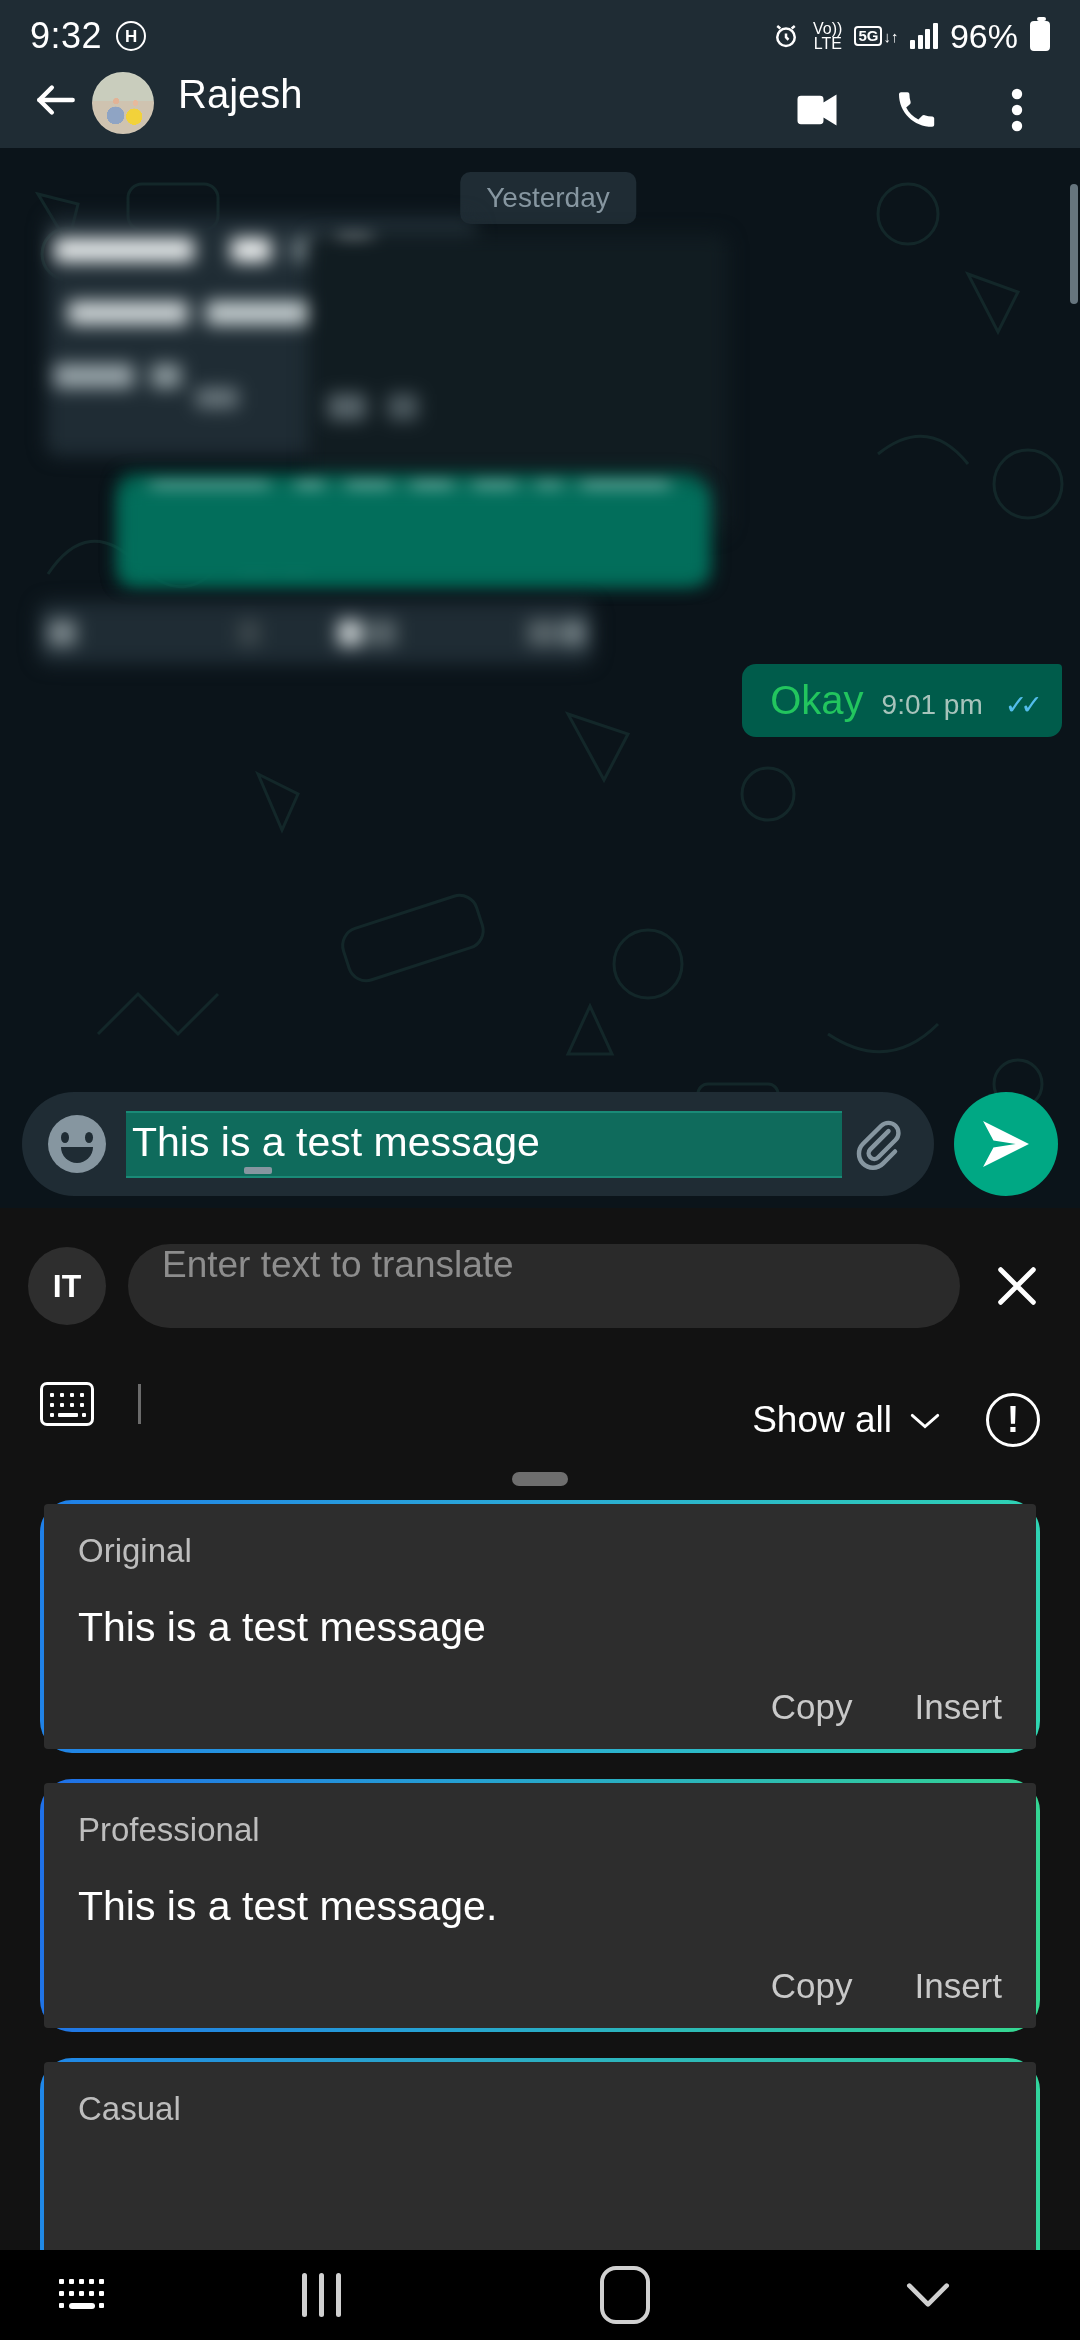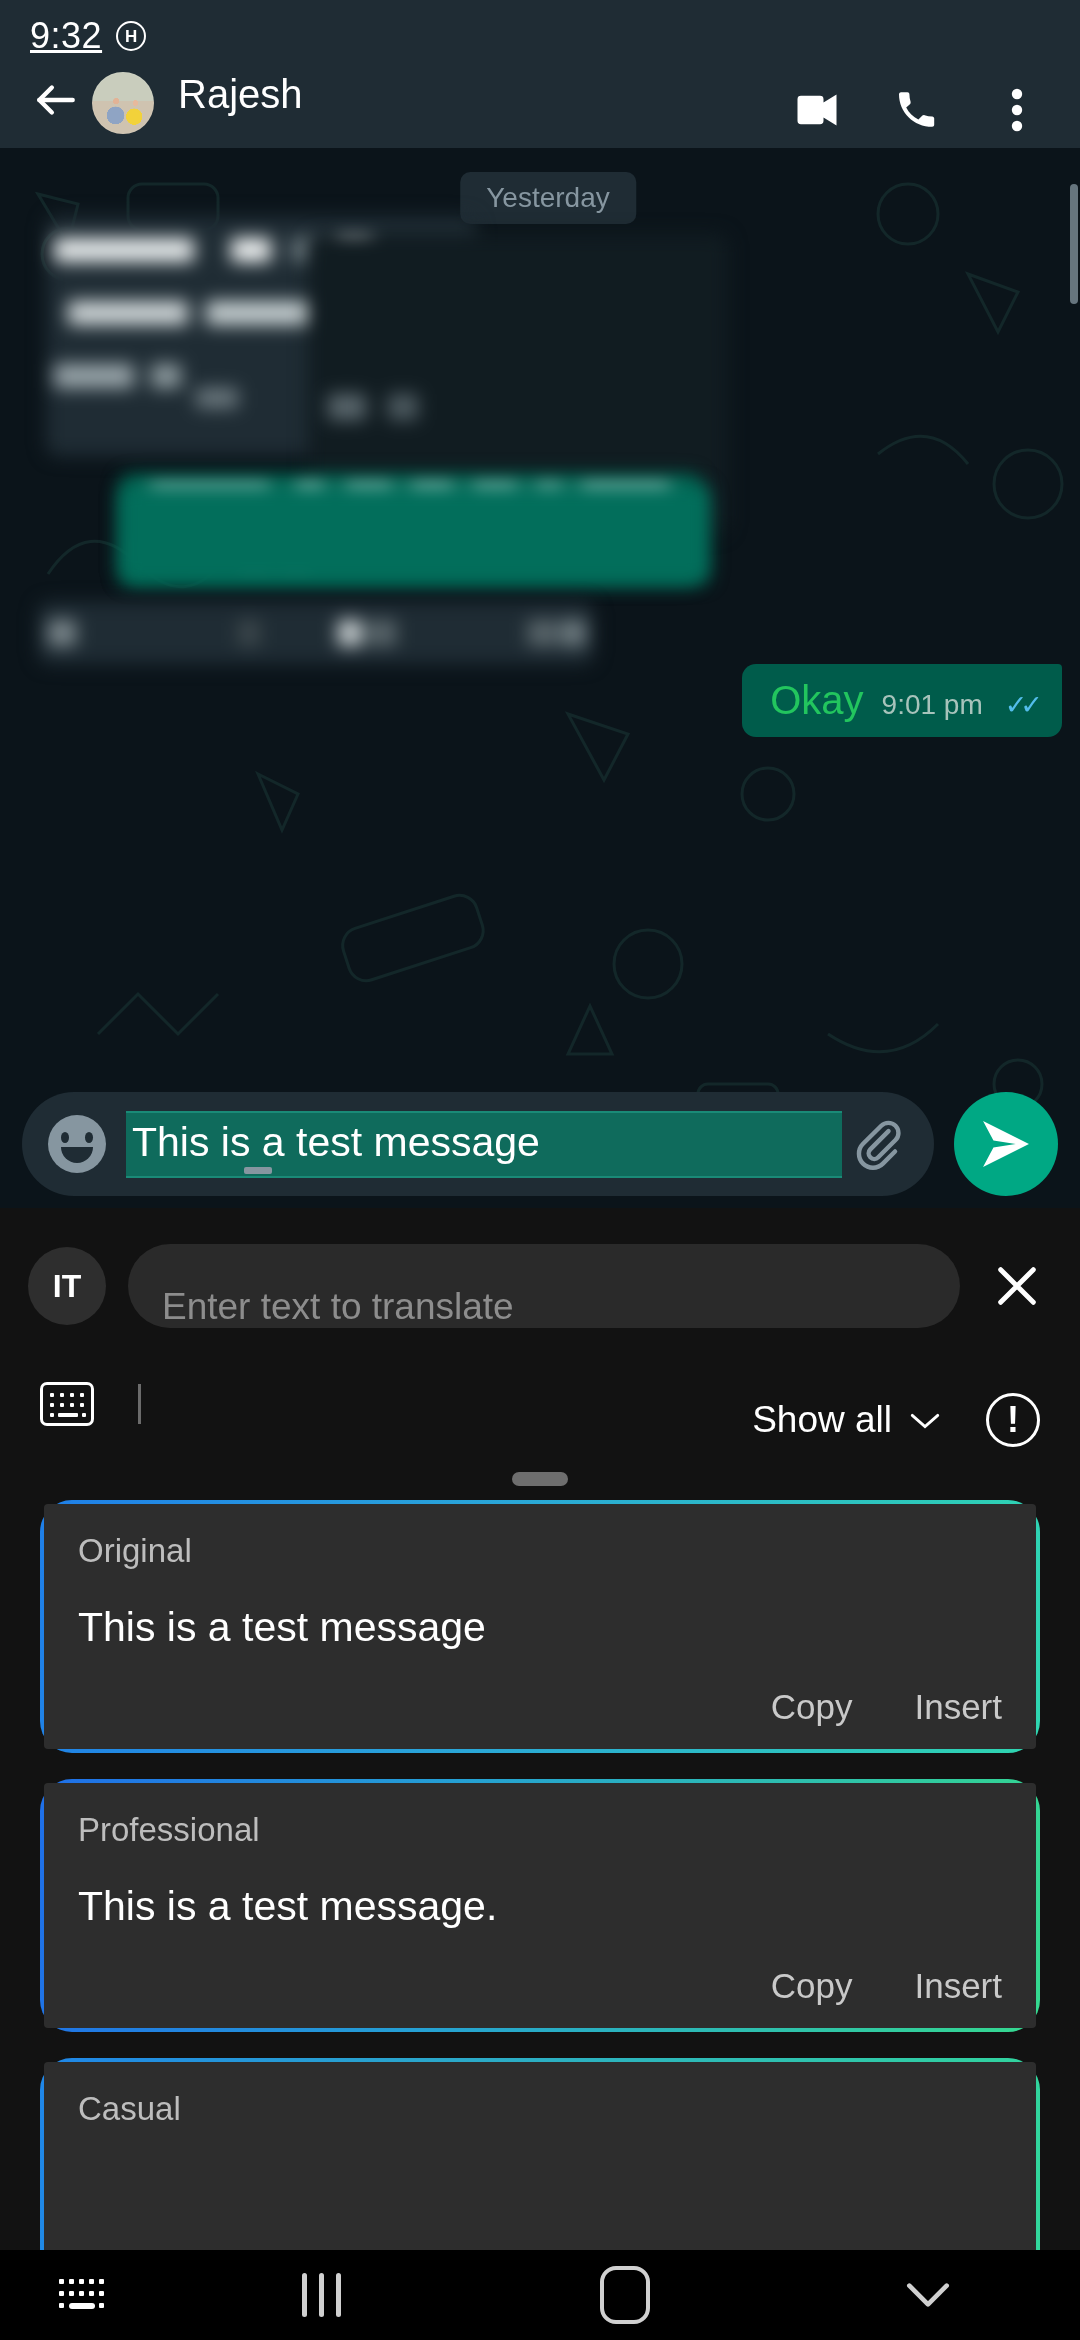--- a/index.html
+++ b/index.html
@@ -11,21 +11,21 @@
   }
   #screen { position: relative; width: 1080px; height: 2340px; background:#0b141a; }
 
   
   .statusbar {
     position:absolute; top:0; left:0; width:1080px; height:72px;
     background:#1f2c34; display:flex; align-items:center;
     padding: 0 30px; color:#fff;
   }
   .sb-left { display:flex; align-items:center; gap:14px; }
-  .sb-time { font-size:36px; letter-spacing:0.5px;text-decoration:underline; }
+  .sb-time { font-size:36px; letter-spacing:0.5px; }
   .sb-badge-icon { width:30px; height:30px; border:2.5px solid #fff; border-radius:50%;
       display:flex; align-items:center; justify-content:center; font-size:17px; font-weight:bold; line-height:1;}
   .sb-right { margin-left:auto; display:flex; align-items:center; gap:12px; }
   .sb-ico { display:flex; align-items:center; }
   .volte { display:flex; flex-direction:column; align-items:center; line-height:0.95; font-size:16px; }
   .fiveg { display:flex; align-items:center; gap:1px; }
   .fiveg .g5 { border:2px solid #fff; border-radius:4px; font-size:15px; font-weight:bold; padding:0 2px; line-height:1.05;}
   .fiveg .arrows { font-size:15px; line-height:1; }
   .bars { display:flex; align-items:flex-end; gap:2.5px; height:26px; }
   .bars i { display:block; width:5px; background:#fff; border-radius:1px; }
@@ -103,21 +103,21 @@
   .clip-ico { width:60px; height:60px; flex:0 0 auto; display:flex;align-items:center;justify-content:center;}
   .sendbtn { width:104px; height:104px; margin-left:20px; border-radius:50%; background:#00a884; display:flex; align-items:center; justify-content:center; flex:0 0 auto;}
 
   
   .tpanel { position:absolute; left:0; top:1208px; width:1080px; height:1042px; background:#121212; }
   .trow { display:flex; align-items:center; height:116px; padding:0 28px; gap:22px; margin-top:20px;}
   .lang-chip {
     width:78px; height:78px; border-radius:50%; background:#2e2e2e; color:#fff;
     display:flex; align-items:center; justify-content:center; font-size:32px; font-weight:bold; flex:0 0 auto;
   }
-  .tinput { flex:1; height:84px; background:#2a2a2a; border-radius:42px; display:flex; align-items:flex-end; padding:0 34px; }
+  .tinput { flex:1; height:84px; background:#2a2a2a; border-radius:42px; display:flex; align-items:flex-start; padding:0 34px; }
   .tinput span { color:#8d8d8d; font-size:37px; }
   .tclose { width:70px; height:70px; display:flex; align-items:center; justify-content:center; flex:0 0 auto; }
 
   .toolrow { display:flex; align-items:center; height:92px; padding:0 40px; margin-top:14px; }
   .kb-ico { width:54px; height:44px; border:3px solid #fff; border-radius:7px; position:relative; }
   .kb-ico i { position:absolute; background:#fff; border-radius:1px; }
   .tool-div { width:3px; height:40px; background:#6b6b6b; margin-left:44px; }
   .tool-right { margin-left:auto; display:flex; align-items:center; gap:44px;margin-top:31px; }
   .showall { display:flex; align-items:center; gap:16px; color:#fff; font-size:37px; }
   .info-ico { width:54px; height:54px; border:3px solid #fff; border-radius:50%; color:#fff;
@@ -149,20 +149,45 @@
 </style>
 </head>
 <body>
 
 <div id="screen">
 
   <div class="statusbar">
     <div class="sb-left">
       <div class="sb-time">9:32</div>
       <div class="sb-badge-icon">H</div>
+    </div>
+    <div class="sb-right">
+      <span class="sb-ico">
+        <svg width="30" height="30" viewBox="0 0 24 24" fill="none" stroke="#fff" stroke-width="2">
+          <circle cx="12" cy="13" r="7"></circle>
+            <path d="M12 10v3l2 2"></path>
+            <path d="M5 4l2.5 2M19 4l-2.5 2"></path>
+        </svg>
+      </span>
+      <span class="volte">
+        <b style="font-weight:normal">Vo))</b>
+        <b style="font-weight:normal">LTE</b>
+      </span>
+      <span class="fiveg">
+        <span class="g5">5G</span>
+        <span class="arrows">↓↑</span>
+      </span>
+      <span class="bars">
+          <i></i>
+          <i></i>
+          <i></i>
+          <i></i>
+        </span>
+      <span class="sb-batt-text">96%</span>
+      <span class="batt"></span>
     </div>
   </div>
 
   <div class="appbar">
     <div class="back-arrow">
       <svg width="50" height="50" viewBox="0 0 24 24" fill="none" stroke="#fff" stroke-width="2.1" stroke-linecap="round" stroke-linejoin="round">
         <path d="M20 12H4"></path>
           <path d="M10 6l-6 6 6 6"></path>
       </svg>
     </div>

